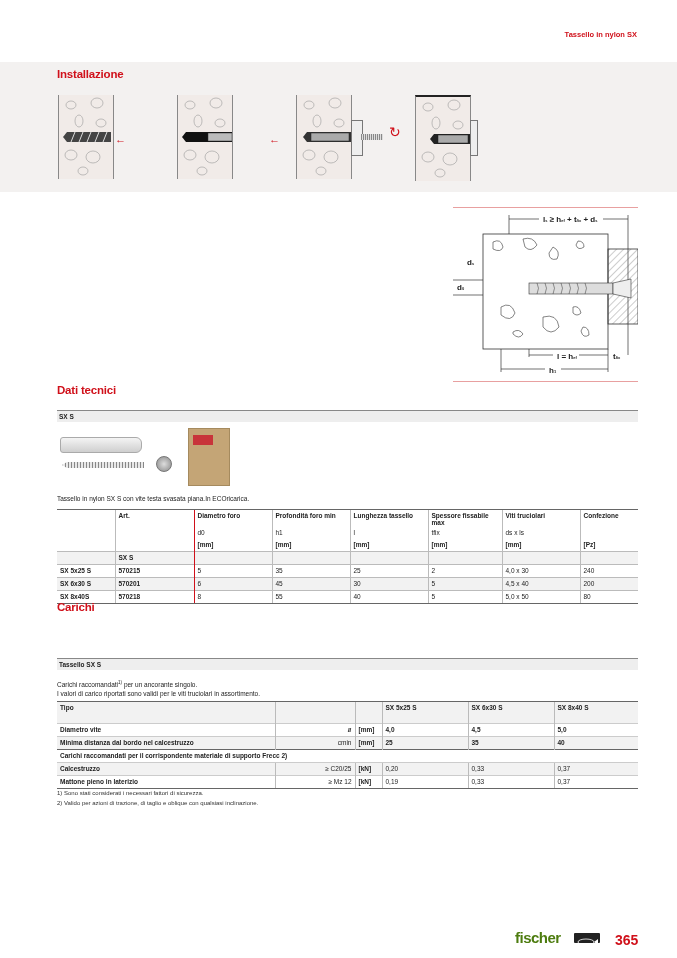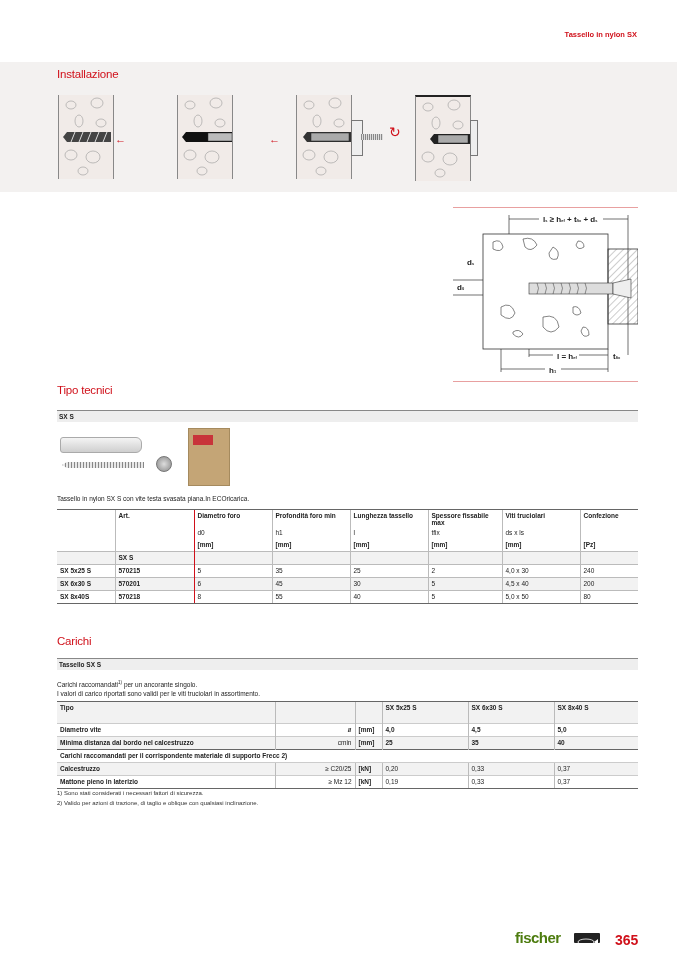--- a/index.html
+++ b/index.html
@@ -1,20 +1,20 @@
 <!DOCTYPE html>
 <html><head>
 <meta charset="utf-8">
 <style>
   html,body{margin:0;padding:0;background:#fff;}
   body{width:677px;height:958px;position:relative;overflow:hidden;font-family:"Liberation Sans",sans-serif;color:#222;}
   .abs{position:absolute;}
   .running-head{right:40px;top:30px;font-size:7.5px;font-weight:bold;color:#d0101a;}
   .install-band{left:0;top:62px;width:677px;height:130px;background:#f3f1f0;}
-  .sec-title{font-size:11.5px;font-weight:normal;color:#d0101a;letter-spacing:-0.2px;}
+  .sec-title{font-size:11.5px;font-weight:bold;color:#d0101a;letter-spacing:-0.2px;}
   .panel{top:95px;width:54px;height:84px;background:#f1ebe8;border-left:1px solid #888;border-right:1px solid #888;overflow:hidden;}
   .tech-diagram{left:453px;top:207px;width:185px;height:175px;}
   .rule-pink{height:1px;background:#e8a0a0;}
   .small{font-size:6.5px;}
   table{border-collapse:collapse;font-size:6.5px;}
   td,th{padding:1.5px 3px;text-align:left;vertical-align:top;font-weight:normal;}
   .bold{font-weight:bold;}
   .bar-head{left:57px;width:581px;height:12px;background:#eeeeee;border-top:1px solid #888;font-size:6.5px;font-weight:bold;line-height:12px;padding-left:2px;box-sizing:border-box;}
   .dt-table{left:57px;top:509px;width:581px;}
   .dt-table td{border-left:1px solid #bbb;height:9px;}
@@ -174,21 +174,21 @@
         <path d="M108,76 q3,5 0,11"></path>
         <path d="M116,76 q3,5 0,11"></path>
         <path d="M124,76 q3,5 0,11"></path>
         <path d="M132,76 q3,5 0,11"></path>
       </g>
     <polygon points="160,76 178,72 178,91 160,87" fill="#eee" stroke="#333" stroke-width="0.6"></polygon>
   </svg>
 </div>
 <div class="abs rule-pink" style="left:453px;top:381px;width:185px;"></div>
 
-<div class="abs sec-title" style="left:57px;top:384px;">Tipo tecnici</div>
+<div class="abs sec-title" style="left:57px;top:384px;">Dati tecnici</div>
 <div class="abs bar-head" style="top:410px;">SX S</div>
 
 <div class="abs" style="left:60px;top:437px;width:80px;height:14px;background:linear-gradient(#f4f4f4,#cfcfcf);border-radius:3px 6px 6px 3px;border:1px solid #aaa;"></div>
 <div class="abs" style="left:62px;top:462px;width:82px;height:6px;background:repeating-linear-gradient(90deg,#888 0 1px,#e8e8e8 1px 3px);clip-path:polygon(0 50%,6% 0,85% 0,100% -60%,100% 160%,85% 100%,6% 100%);"></div>
 <div class="abs" style="left:156px;top:456px;width:14px;height:14px;border-radius:50%;background:radial-gradient(#ddd,#888);border:1px solid #777;"></div>
 <div class="abs" style="left:188px;top:428px;width:40px;height:56px;background:#c4a576;border:1px solid #a58a5e;">
   <div style="position:absolute;left:4px;top:6px;width:20px;height:10px;background:#c8343a;"></div>
 </div>
 
 <div class="abs small" style="left:57px;top:495px;">Tassello in nylon SX S con vite testa svasata piana.In ECOricarica.</div>
@@ -271,21 +271,21 @@
     <td class="redl">8</td>
     <td>55</td>
     <td>40</td>
     <td>5</td>
     <td>5,0 x 50</td>
     <td>80</td>
   </tr>
 </tbody>
   </table>
 
-<div class="abs sec-title" style="left:57px;top:635px;">Carichi</div>
+<div class="abs sec-title" style="left:57px;top:601px;">Carichi</div>
 <div class="abs bar-head" style="top:658px;">Tassello SX S</div>
 <div class="abs small" style="left:57px;top:680px;">
   <span>Carichi raccomandati</span><sup>1)</sup><span> per un ancorante singolo.</span>
 </div>
 <div class="abs small" style="left:57px;top:690px;">I valori di carico riportati sono validi per le viti truciolari in assortimento.</div>
 
 <table class="abs ld-table">
   <colgroup>
       <col style="width:218px">
       <col style="width:80px">

